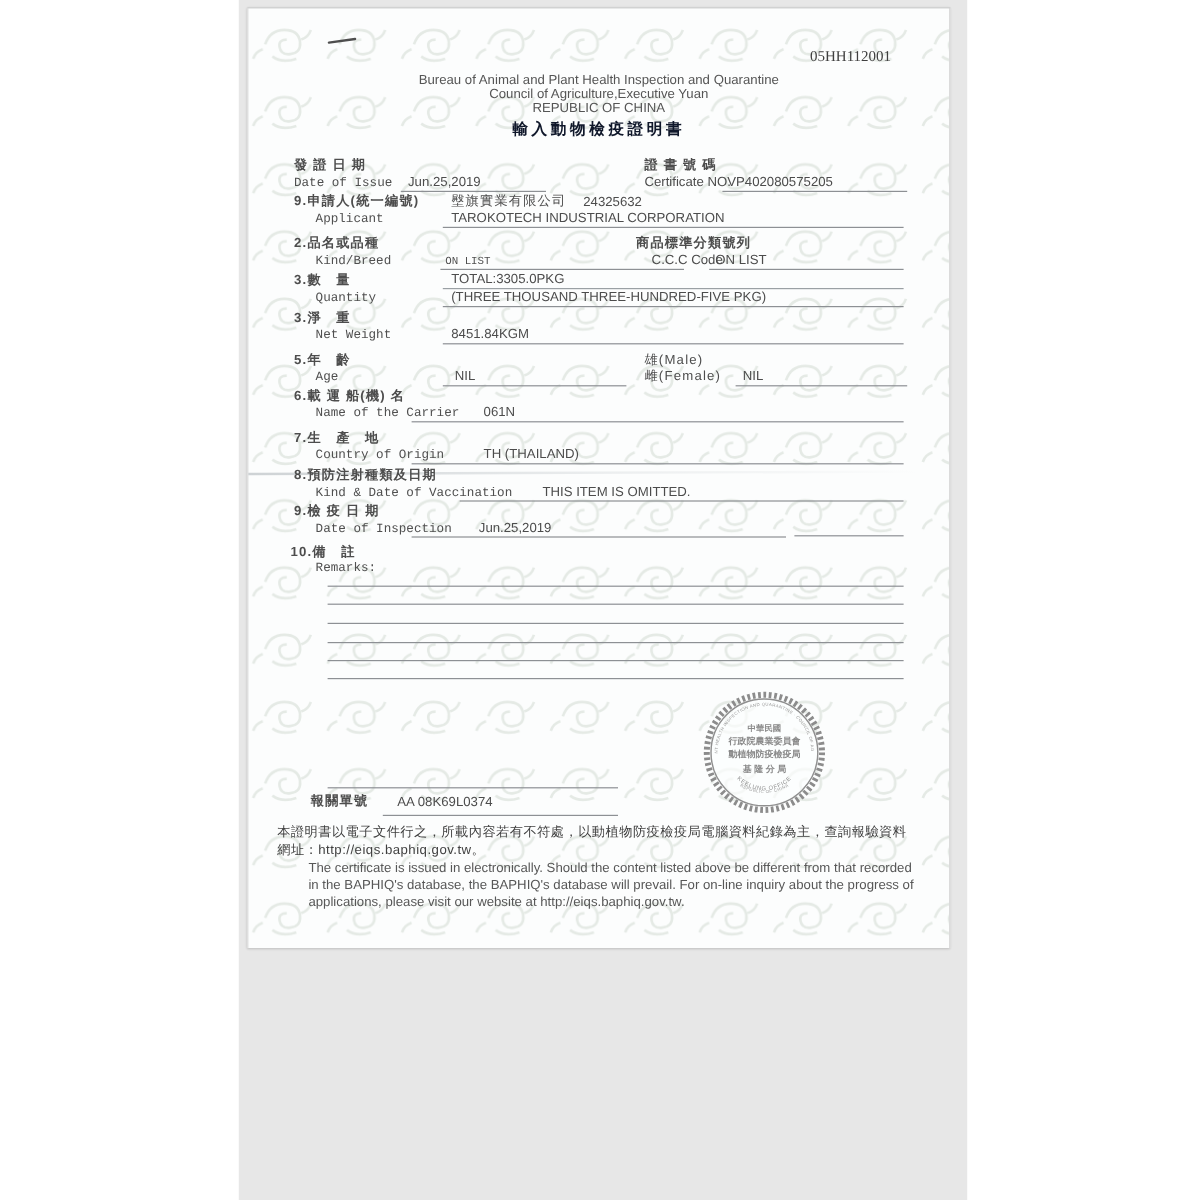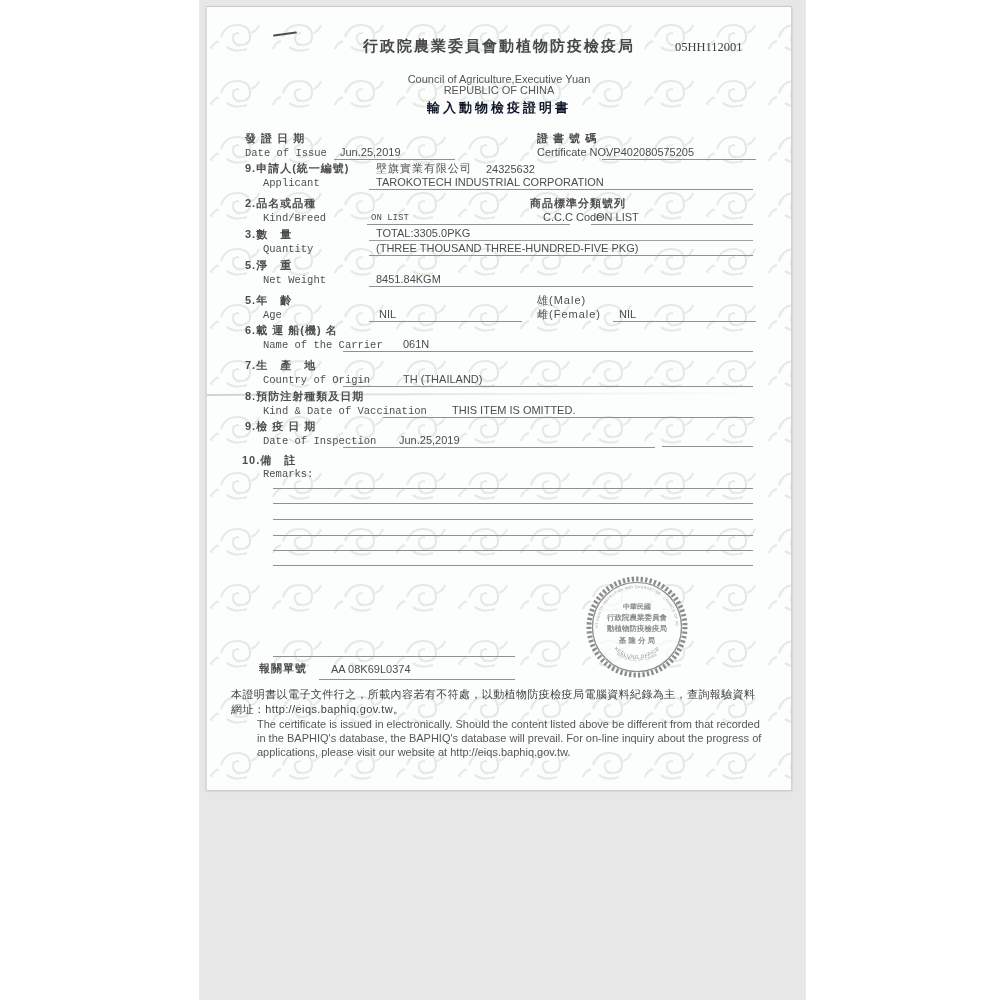--- a/index.html
+++ b/index.html
@@ -47,22 +47,22 @@
             <path d="M20 40 q8 6 20 2"></path>
           </g>
         </pattern>
       </defs>
       <rect x="0" y="0" width="584" height="783" fill="url(#wmp)"></rect>
     </svg>
 
     <div class="crease"></div>
     <div class="penmark"></div>
 
-    <div class="abs center hdr-zh" style="top:30px">行政院農業委員會動植物防疫檢疫局</div>
     <div class="abs code" style="left:468px;top:33px">05HH112001</div>
+    <div class="abs center hdr-en" style="top:54px">Bureau of Animal and Plant Health Inspection and Quarantine</div>
     <div class="abs center hdr-en" style="top:66px">Council of Agriculture,Executive Yuan</div>
     <div class="abs center hdr-en" style="top:77px">REPUBLIC OF CHINA</div>
     <div class="abs center title-zh" style="top:94px">輸入動物檢疫證明書</div>
 
     <div class="abs zh" style="left:38px;top:125px">發 證 日 期</div>
     <div class="abs zh" style="left:330px;top:125px">證 書 號 碼</div>
     <div class="abs mono" style="left:38px;top:140px">Date of Issue</div>
     <div class="abs val" style="left:133px;top:139px">Jun.25,2019</div>
     <div class="rule" style="left:127px;top:152px;width:121px"></div>
     <div class="abs val" style="left:330px;top:139px">Certificate NO.</div>
@@ -85,21 +85,21 @@
     <div class="abs val" style="left:389px;top:204px">ON LIST</div>
     <div class="rule" style="left:384px;top:217px;width:162px"></div>
 
     <div class="abs zh" style="left:38px;top:221px">3.數　量</div>
     <div class="abs val" style="left:169px;top:220px">TOTAL:3305.0PKG</div>
     <div class="rule soft" style="left:162px;top:233px;width:384px"></div>
     <div class="abs mono" style="left:56px;top:236px">Quantity</div>
     <div class="abs val" style="left:169px;top:235px">(THREE THOUSAND THREE-HUNDRED-FIVE PKG)</div>
     <div class="rule" style="left:162px;top:248px;width:384px"></div>
 
-    <div class="abs zh" style="left:38px;top:252px">5.淨　重</div>
+    <div class="abs zh" style="left:38px;top:252px">3.淨　重</div>
     <div class="abs mono" style="left:56px;top:267px">Net Weight</div>
     <div class="abs val" style="left:169px;top:266px">8451.84KGM</div>
     <div class="rule" style="left:162px;top:279px;width:384px"></div>
 
     <div class="abs zh" style="left:38px;top:287px">5.年　齡</div>
     <div class="abs zh" style="left:330px;top:287px;font-weight:normal">雄(Male)</div>
     <div class="abs mono" style="left:56px;top:302px">Age</div>
     <div class="abs val" style="left:172px;top:301px">NIL</div>
     <div class="rule" style="left:162px;top:314px;width:153px"></div>
     <div class="abs zh" style="left:330px;top:301px;font-weight:normal">雌(Female)</div>

